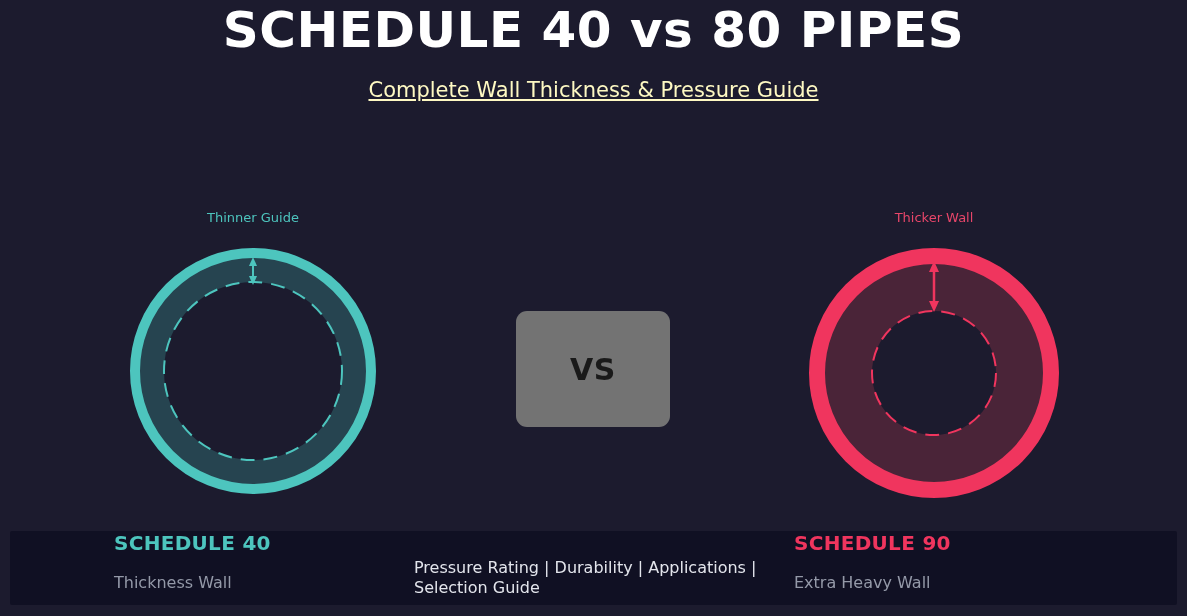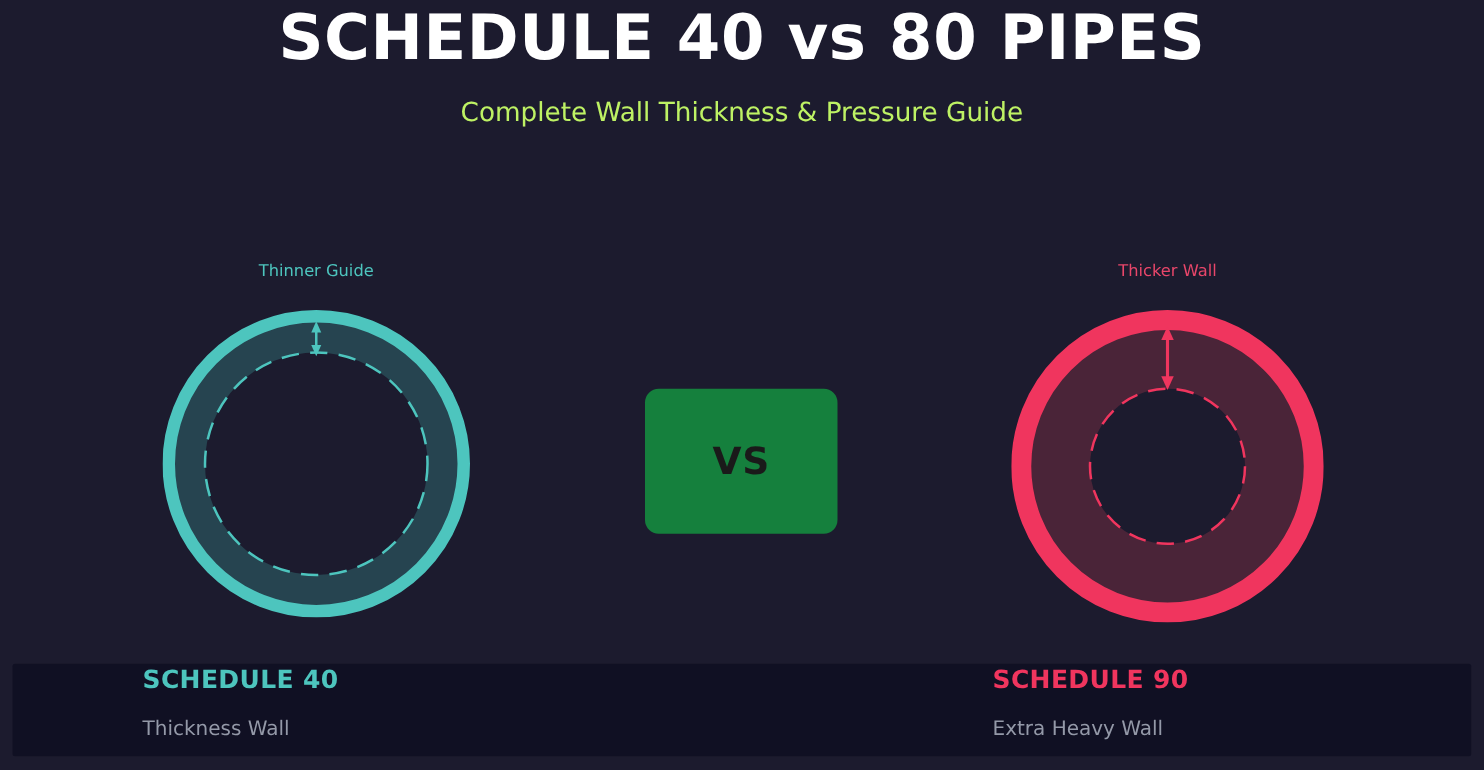--- a/index.html
+++ b/index.html
@@ -39,21 +39,22 @@
     letter-spacing: 0.5px;
     color: #ffffff;
     font-family: "DejaVu Sans", "Liberation Sans", sans-serif;
   }
   .subtitle {
     margin: 0;
     padding-top: 17px;
     font-size: 21px;
     line-height: 26px;
     font-weight: 400;
-    color: #bef264;
+    color: #fef9c3;
+    text-decoration: underline;
   }
 
   
   .pipe-col {
     position: absolute;
     top: 210px;
     width: 300px;
     text-align: center;
   }
   .pipe-col.left  { left: 103px; }
@@ -77,21 +78,21 @@
 
   .pipe-svg { display: block; }
 
   
   .vs-badge {
     position: absolute;
     left: 516px;
     top: 311px;
     width: 154px;
     height: 116px;
-    background: #15803d;
+    background: #737373;
     border-radius: 11px;
     display: flex;
     align-items: center;
     justify-content: center;
   }
   .vs-text {
     font-size: 30px;
     font-weight: 700;
     color: #1a1a1a;
     letter-spacing: 0.5px;
@@ -198,20 +199,23 @@
     </div>
   </div>
 
   <div class="bottom-bar">
 
     <div class="bar-item bar-left">
       <div class="sched-name teal">SCHEDULE 40</div>
       <div class="sched-sub">Thickness Wall</div>
     </div>
 
+    <div class="bar-item bar-mid">
+      <div class="features">Pressure Rating | Durability | Applications | Selection Guide</div>
+    </div>
 
     <div class="bar-item bar-right">
       <div class="sched-name pink">SCHEDULE 90</div>
       <div class="sched-sub">Extra Heavy Wall</div>
     </div>
 
   </div>
 
 </div>
 

